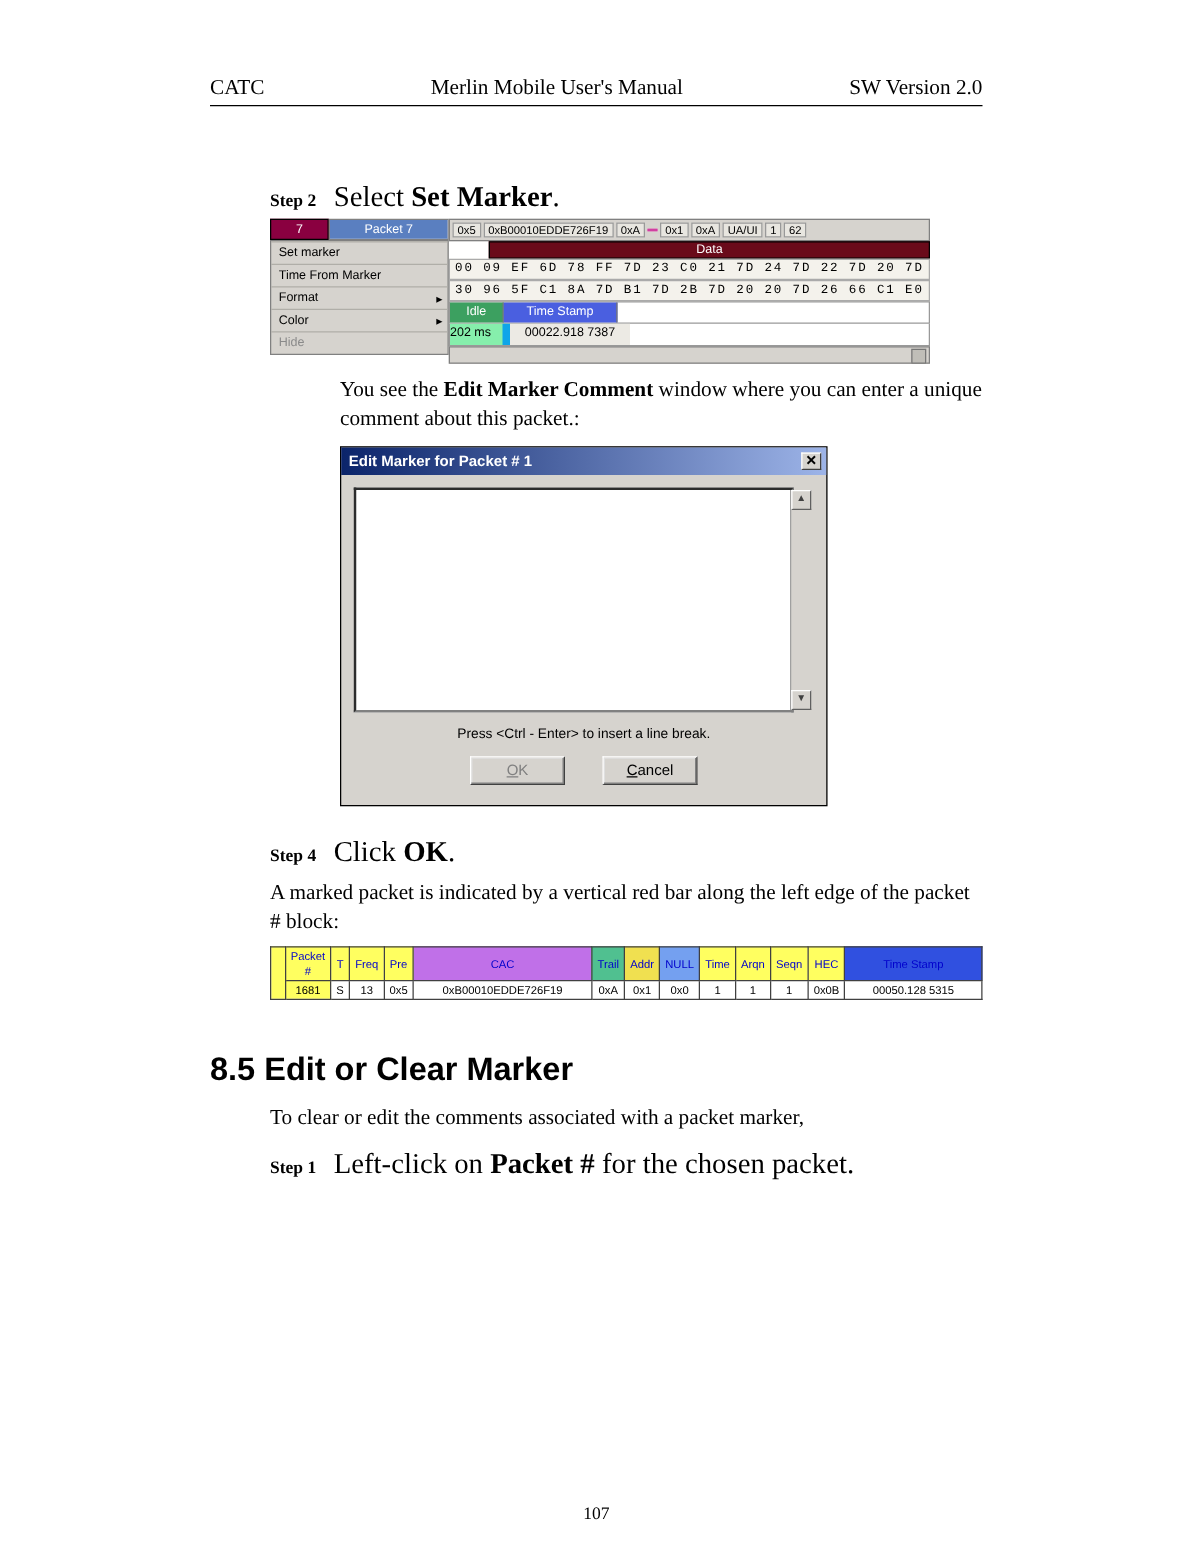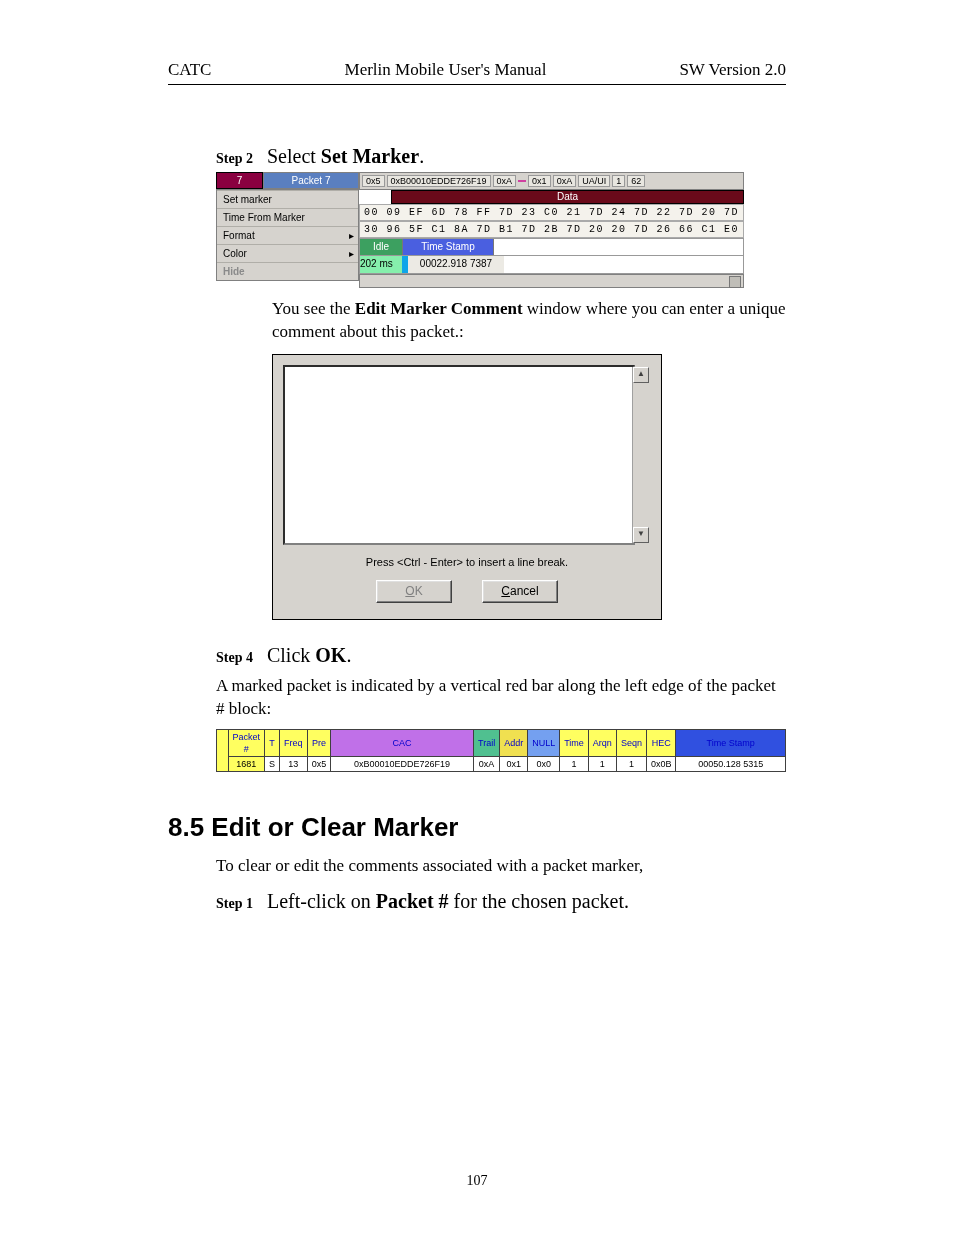--- a/index.html
+++ b/index.html
@@ -29,21 +29,21 @@
   margin-left: 48px;
   gap: 14px;
   margin-top: 12px;
 }
 .step-label {
   font-weight: bold;
   font-size: 14px;
   white-space: nowrap;
 }
 .step-text {
-  font-size: 20px;
+  font-size: 23px;
   text-align: right;
 }
 .body-text {
   font-size: 17px;
   margin: 8px 0 8px 104px;
   line-height: 1.35;
 }
 .section-heading {
   font-family: Arial, Helvetica, sans-serif;
   font-weight: bold;
@@ -74,21 +74,21 @@
   width:96px; background:#d6d3ce; border:1px solid #808080;
   box-sizing:border-box; position:relative;
 }
 .ss1-menu-title {
   background:#5a7fc0; color:#fff; padding:2px 6px;text-align:center;
 }
 .ss1-menu-item {
   padding:3px 6px; border-top:1px solid #b0aea8;
   position:relative;
 }
-.ss1-menu-item.disabled { color:#8a8a8a;font-weight:bold; }
+.ss1-menu-item.disabled { color:#8a8a8a; }
 .ss1-menu-item .arrow { position:absolute; right:4px; top:3px; }
 .ss1-right {
   flex:1; display:flex; flex-direction:column;
 }
 .ss1-hdr1 {
   height:18px; display:flex; align-items:center;
   background:#d6d3ce; border:1px solid #808080; box-sizing:border-box;
   gap:2px; padding:0 2px;
 }
 .ss1-chip { border:1px solid #999; padding:0 3px; background:#e8e6e0; font-size:9px; }
@@ -260,20 +260,24 @@
         <div class="ss1-scroll"></div>
       </div>
     </div>
   </div>
 
   <p class="body-text">
     <span>You see the </span><b>Edit Marker Comment</b><span> window where you can enter a unique comment about this packet.:</span>
   </p>
 
   <div class="sshot2">
+    <div class="ss2-titlebar">
+      <span>Edit Marker for Packet # 1</span>
+      <span class="ss2-close">✕</span>
+    </div>
     <div class="ss2-body">
       <div class="ss2-textwrap">
         <textarea class="ss2-textarea" style=""></textarea>
         <div class="ss2-vscroll">
           <div class="ss2-sbbtn">▲</div>
           <div class="ss2-sbbtn">▼</div>
         </div>
       </div>
       <div class="ss2-hint">Press &lt;Ctrl - Enter&gt; to insert a line break.</div>
       <div class="ss2-buttons">

